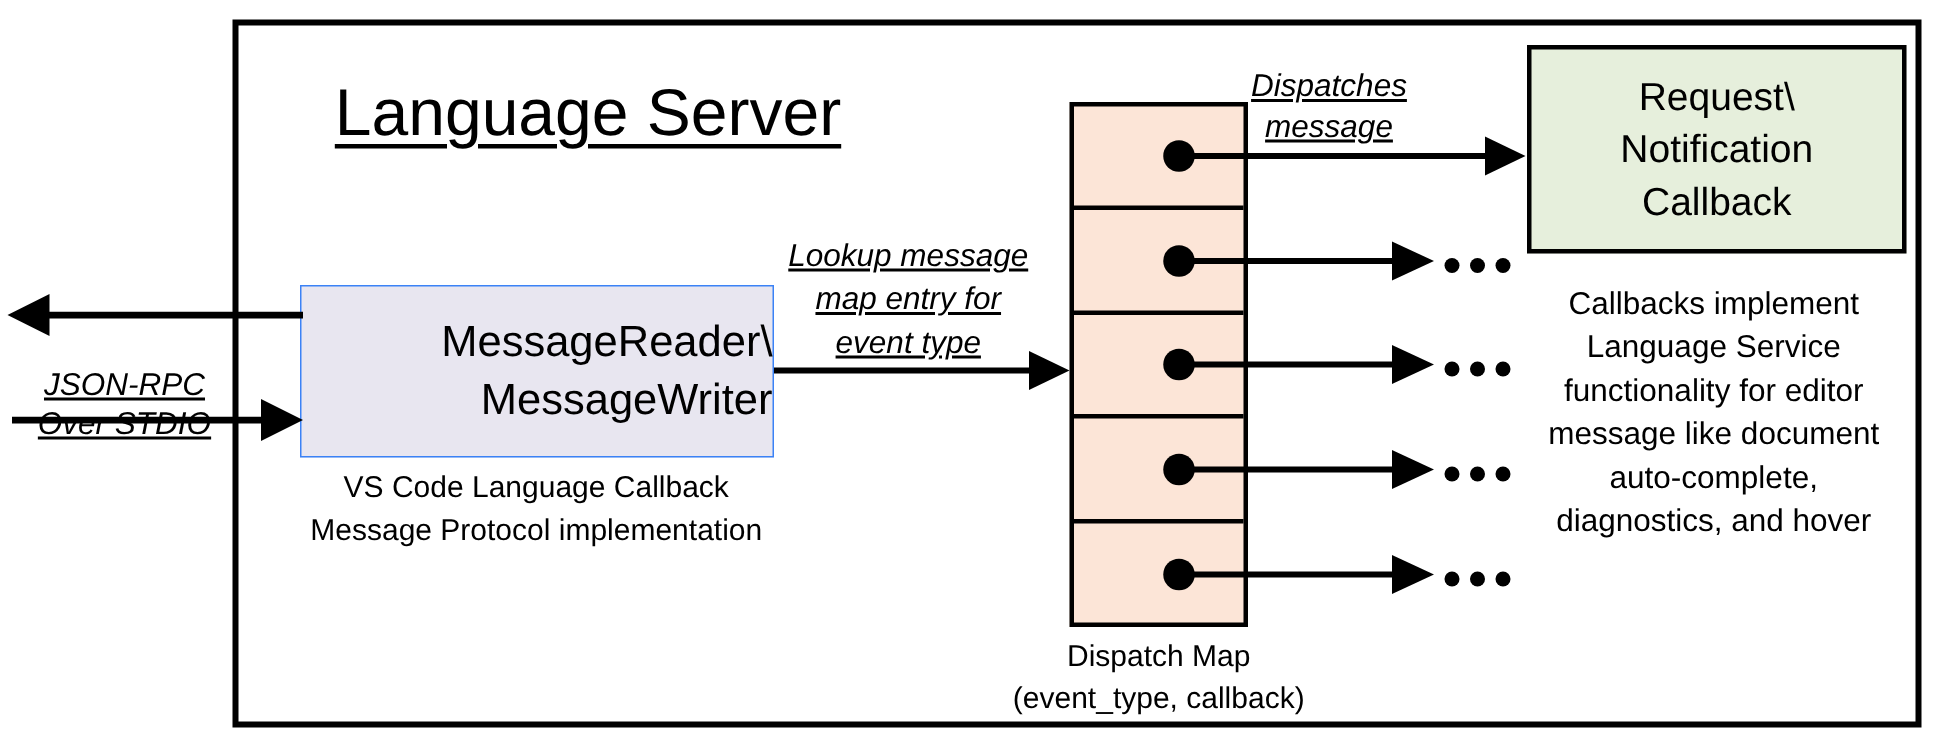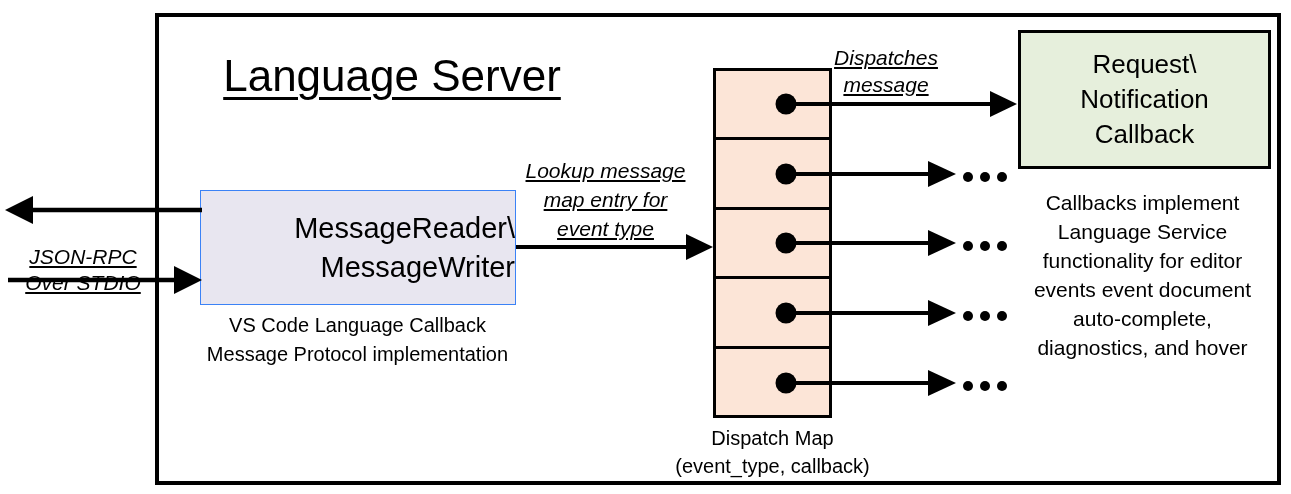--- a/index.html
+++ b/index.html
@@ -107,21 +107,21 @@
   <div id="callback-box" class="abs">
     <span class="line">Request\</span>
     <span class="line">Notification</span>
     <span class="line">Callback</span>
   </div>
 
   <div id="callbacks-note" class="abs label">
     <span class="line">Callbacks implement</span>
     <span class="line">Language Service</span>
     <span class="line">functionality for editor</span>
-    <span class="line">events event document</span>
+    <span class="line">message like document</span>
     <span class="line">auto-complete,</span>
     <span class="line">diagnostics, and hover</span>
   </div>
 
   <svg id="connectors" class="abs" width="1291" height="494" viewBox="0 0 1291 494" xmlns="http://www.w3.org/2000/svg">
 
     <g>
       <line class="thick" x1="202" y1="210" x2="30" y2="210"></line>
       <polygon points="5,210 33,196 33,224"></polygon>
     </g>

